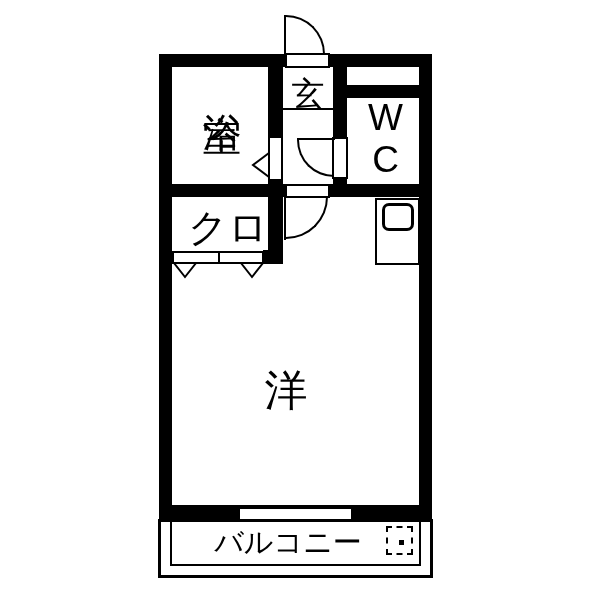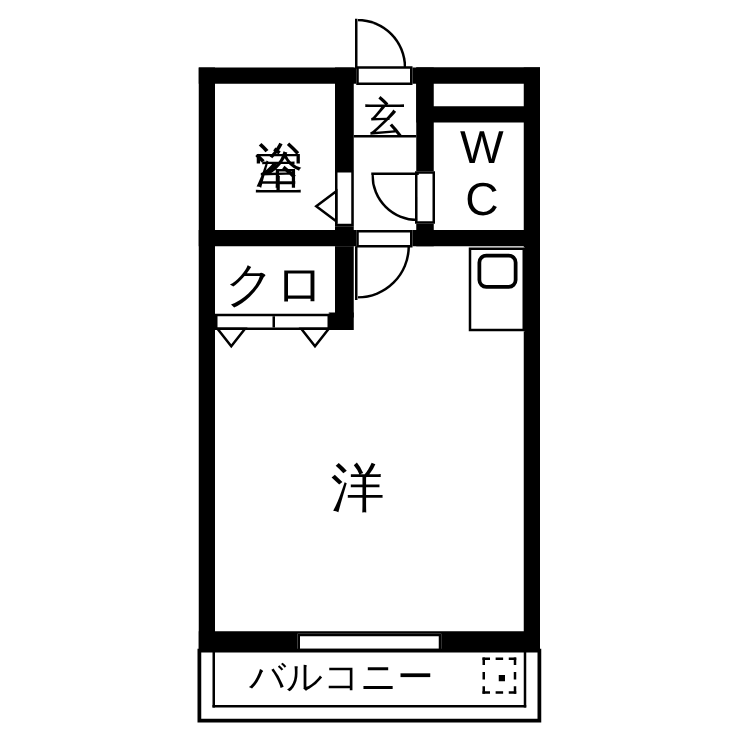--- a/index.html
+++ b/index.html
@@ -77,17 +77,17 @@
 
   <div class="bal-outer" style="left:158px;top:519px;width:275px;height:59px;"></div>
   <div class="bal-inner" style="left:170px;top:519px;width:251px;height:47px;"></div>
   <div class="washer" style="left:386px;top:526px;width:27px;height:29px;">
     <div class="washer-dot"></div>
   </div>
 
   <div class="label vtext" style="left:196px;top:82px;width:52px;height:90px;font-size:39px;line-height:52px;letter-spacing:2px;">浴室</div>
   <div class="label" style="left:283px;top:72px;width:50px;height:38px;font-size:33px;text-align:center;">玄</div>
   <div class="label vtext" style="left:357px;top:97px;width:56px;height:84px;font-size:37px;line-height:56px;letter-spacing:1px;">WC</div>
-  <div class="label" style="left:172px;top:201px;width:96px;height:46px;font-size:39px;text-align:center;">クロ</div>
+  <div class="label" style="left:172px;top:201px;width:112px;height:46px;font-size:39px;text-align:center;">クロ</div>
   <div class="label" style="left:263px;top:362px;width:46px;height:46px;font-size:43px;text-align:center;">洋</div>
-  <div class="label" style="left:153px;top:524px;width:240px;height:36px;font-size:29px;line-height:36px;text-align:center;">バルコニー</div>
+  <div class="label" style="left:168px;top:524px;width:240px;height:36px;font-size:29px;line-height:36px;text-align:center;">バルコニー</div>
 
 </div>
 
 </body></html>

